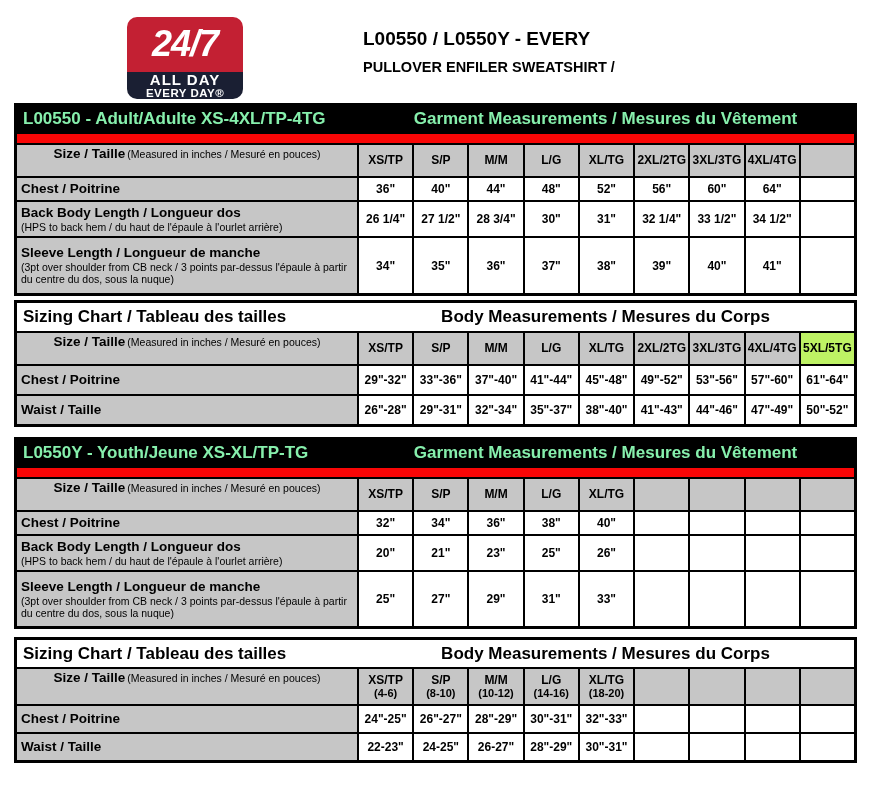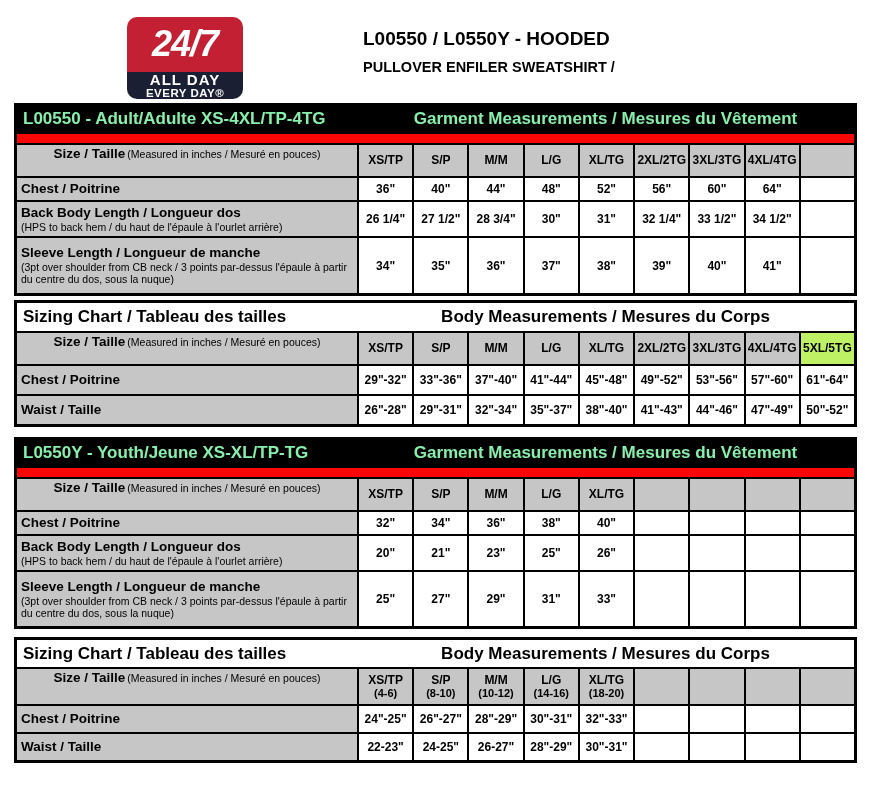--- a/index.html
+++ b/index.html
@@ -52,21 +52,21 @@
 
   <div class="logo">
     <div class="logo-top" style="background: rgb(195, 32, 51);">24/7</div>
     <div class="logo-bottom" style="background: rgb(26, 31, 51);">
       <span class="logo-line2">ALL DAY</span>
       <span class="logo-line3">EVERY DAY®</span>
     </div>
   </div>
 
   <div class="title-block">
-    <div class="doc-title">L00550 / L0550Y - HOODED</div>
+    <div class="doc-title">L00550 / L0550Y - EVERY</div>
     <div class="doc-sub">PULLOVER ENFILER SWEATSHIRT /</div>
   </div>
 
   <section class="tbl garment t0">
       <div class="hdr">
         <div class="hdr-left">L00550 - Adult/Adulte XS-4XL/TP-4TG</div>
         <div class="hdr-right">Garment Measurements / Mesures du Vêtement</div>
       </div>
       <div class="stripe" style="background: rgb(249, 6, 6);"></div>
       <div class="lbl size-lbl" style="background: rgb(198, 198, 198);">

